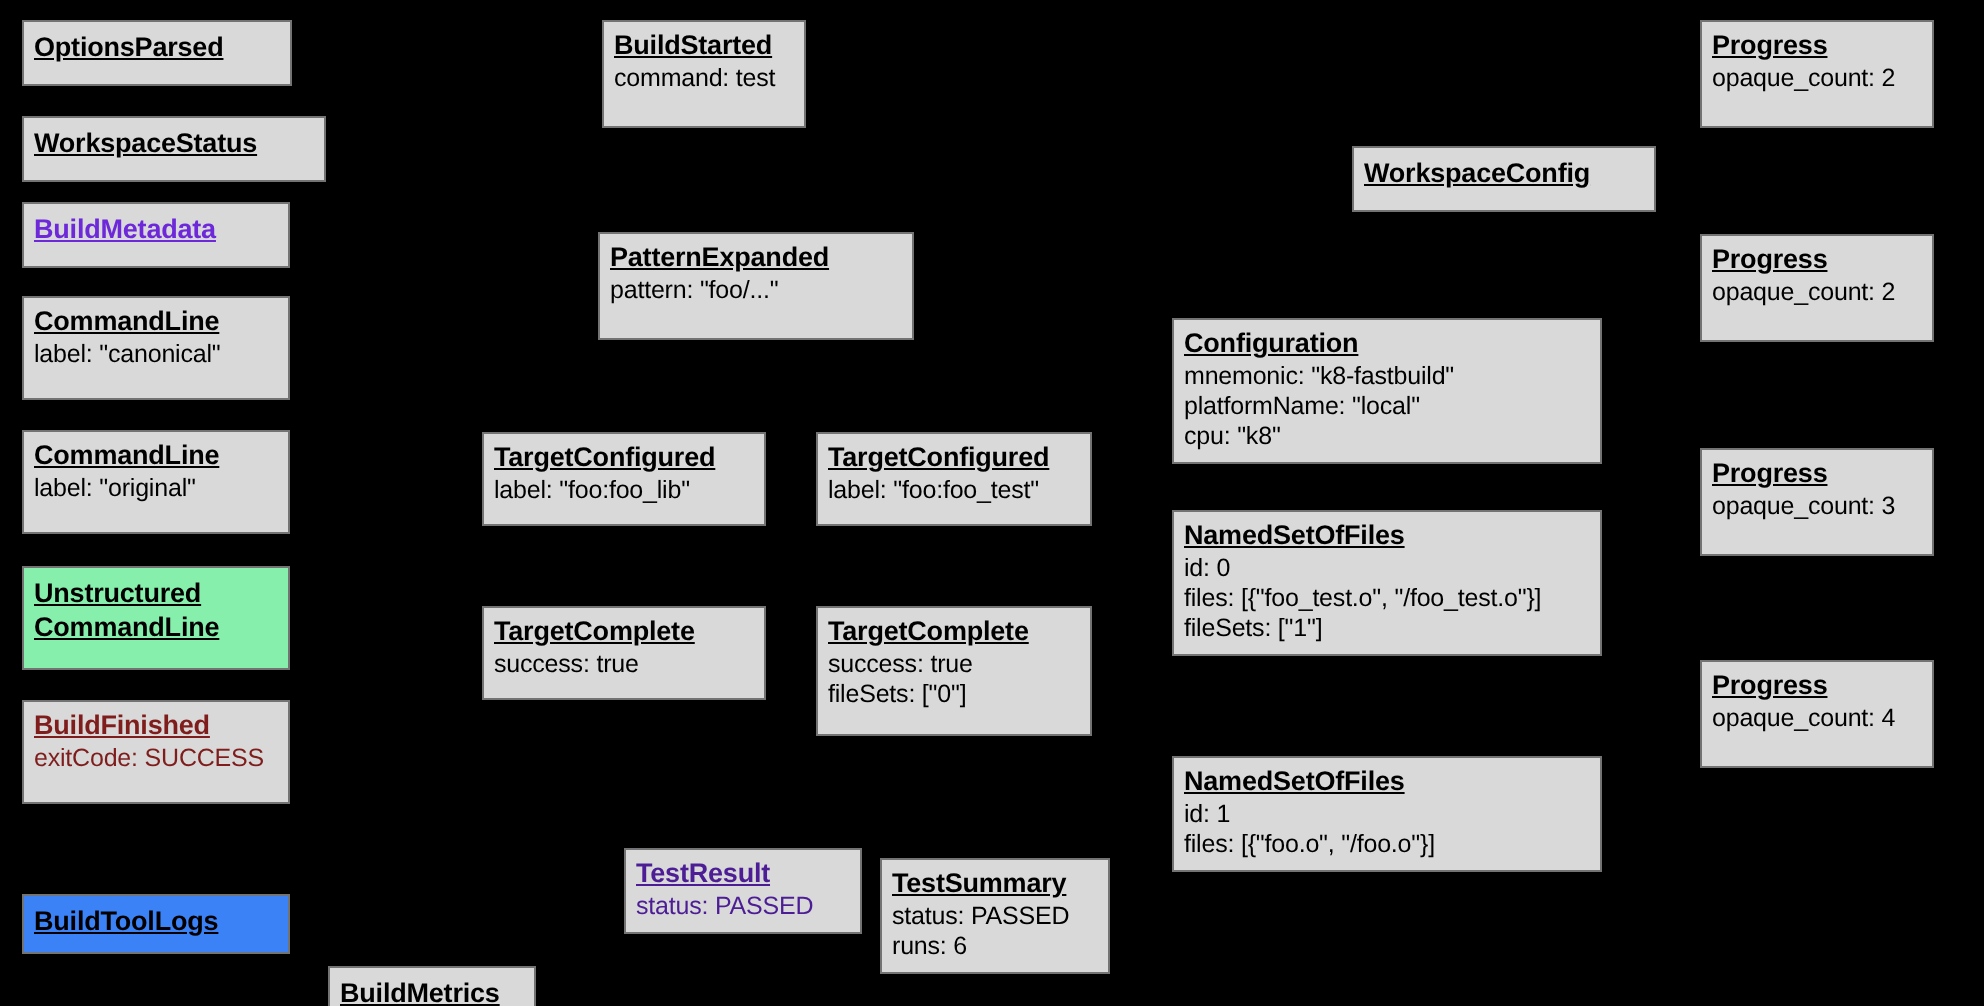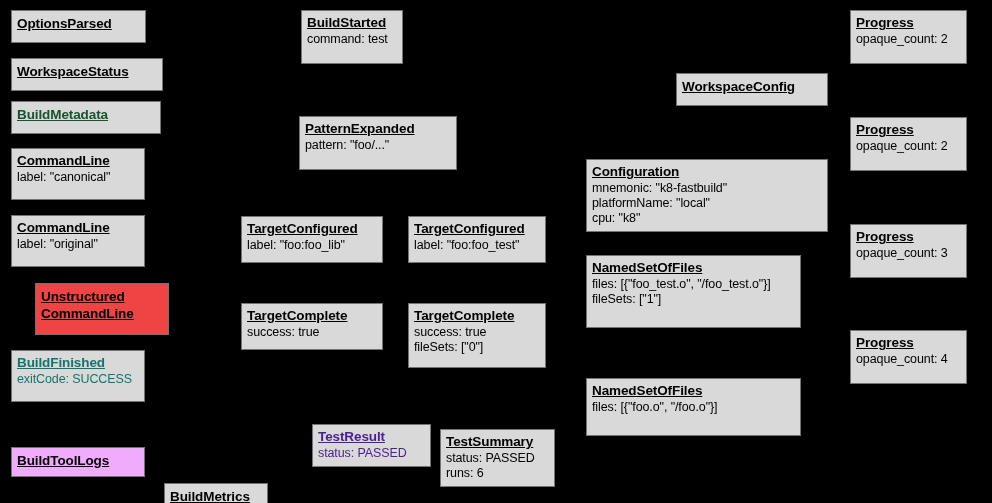--- a/index.html
+++ b/index.html
@@ -73,42 +73,42 @@
       <div class="node-fields">
         <div class="node-field">opaque_count: 2</div>
       </div>
     </div>
     <div class="node title-only" style="left: 11px; top: 58px; width: 152px; height: 33px; background: rgb(217, 217, 217); border-color: rgb(115, 115, 115); color: rgb(0, 0, 0);">
       <div class="node-title">WorkspaceStatus</div>
     </div>
     <div class="node title-only" style="left: 650px; top: 73px; width: 152px; height: 33px; background: rgb(217, 217, 217); border-color: rgb(115, 115, 115); color: rgb(0, 0, 0); margin-left: 26px;">
       <div class="node-title">WorkspaceConfig</div>
     </div>
-    <div class="node title-only" style="left: 11px; top: 101px; width: 150px; height: 33px; background: rgb(217, 217, 217); border-color: rgb(115, 115, 115); color: #14532d;">
+    <div class="node title-only" style="left: 11px; top: 101px; width: 134px; height: 33px; background: rgb(217, 217, 217); border-color: rgb(115, 115, 115); color: #6d28d9;">
       <div class="node-title">BuildMetadata</div>
     </div>
     <div class="node" style="left: 299px; top: 116px; width: 158px; height: 54px; background: rgb(217, 217, 217); border-color: rgb(115, 115, 115); color: rgb(0, 0, 0);">
       <div class="node-title">PatternExpanded</div>
       <div class="node-fields">
         <div class="node-field">pattern: "foo/..."</div>
       </div>
     </div>
     <div class="node" style="left: 850px; top: 117px; width: 117px; height: 54px; background: rgb(217, 217, 217); border-color: rgb(115, 115, 115); color: rgb(0, 0, 0);">
       <div class="node-title">Progress</div>
       <div class="node-fields">
         <div class="node-field">opaque_count: 2</div>
       </div>
     </div>
     <div class="node" style="left: 11px; top: 148px; width: 134px; height: 52px; background: rgb(217, 217, 217); border-color: rgb(115, 115, 115); color: rgb(0, 0, 0);">
       <div class="node-title">CommandLine</div>
       <div class="node-fields">
         <div class="node-field">label: "canonical"</div>
       </div>
     </div>
-    <div class="node" style="left: 586px; top: 159px; width: 242px; height: 73px; background: rgb(217, 217, 217); border-color: rgb(115, 115, 115); color: rgb(0, 0, 0);">
+    <div class="node" style="left: 586px; top: 159px; width: 215px; height: 73px; background: rgb(217, 217, 217); border-color: rgb(115, 115, 115); color: rgb(0, 0, 0);">
       <div class="node-title">Configuration</div>
       <div class="node-fields">
         <div class="node-field">mnemonic: "k8-fastbuild"</div>
         <div class="node-field">platformName: "local"</div>
         <div class="node-field">cpu: "k8"</div>
       </div>
     </div>
     <div class="node" style="left: 241px; top: 216px; width: 142px; height: 47px; background: rgb(217, 217, 217); border-color: rgb(115, 115, 115); color: rgb(0, 0, 0);">
       <div class="node-title">TargetConfigured</div>
       <div class="node-fields">
@@ -129,25 +129,26 @@
     </div>
     <div class="node" style="left: 850px; top: 224px; width: 117px; height: 54px; background: rgb(217, 217, 217); border-color: rgb(115, 115, 115); color: rgb(0, 0, 0);">
       <div class="node-title">Progress</div>
       <div class="node-fields">
         <div class="node-field">opaque_count: 3</div>
       </div>
     </div>
     <div class="node" style="left: 586px; top: 255px; width: 215px; height: 73px; background: rgb(217, 217, 217); border-color: rgb(115, 115, 115); color: rgb(0, 0, 0);">
       <div class="node-title">NamedSetOfFiles</div>
       <div class="node-fields">
+        <div class="node-field">id: 0</div>
         <div class="node-field">files: [{"foo_test.o", "/foo_test.o"}]</div>
         <div class="node-field">fileSets: ["1"]</div>
       </div>
     </div>
-    <div class="node title-only" style="left: 11px; top: 283px; width: 134px; height: 52px; background: #ef4444; border-color: rgb(115, 115, 115); color: rgb(0, 0, 0); margin-left: 24px;">
+    <div class="node title-only" style="left: 11px; top: 283px; width: 134px; height: 52px; background: #86efac; border-color: rgb(115, 115, 115); color: rgb(0, 0, 0);">
       <div class="node-title">Unstructured
 CommandLine</div>
     </div>
     <div class="node" style="left: 241px; top: 303px; width: 142px; height: 47px; background: rgb(217, 217, 217); border-color: rgb(115, 115, 115); color: rgb(0, 0, 0);">
       <div class="node-title">TargetComplete</div>
       <div class="node-fields">
         <div class="node-field">success: true</div>
       </div>
     </div>
     <div class="node" style="left: 408px; top: 303px; width: 138px; height: 65px; background: rgb(217, 217, 217); border-color: rgb(115, 115, 115); color: rgb(0, 0, 0);">
@@ -156,44 +157,45 @@
         <div class="node-field">success: true</div>
         <div class="node-field">fileSets: ["0"]</div>
       </div>
     </div>
     <div class="node" style="left: 850px; top: 330px; width: 117px; height: 54px; background: rgb(217, 217, 217); border-color: rgb(115, 115, 115); color: rgb(0, 0, 0);">
       <div class="node-title">Progress</div>
       <div class="node-fields">
         <div class="node-field">opaque_count: 4</div>
       </div>
     </div>
-    <div class="node" style="left: 11px; top: 350px; width: 134px; height: 52px; background: rgb(217, 217, 217); border-color: rgb(115, 115, 115); color: #0f766e;">
+    <div class="node" style="left: 11px; top: 350px; width: 134px; height: 52px; background: rgb(217, 217, 217); border-color: rgb(115, 115, 115); color: #7f1d1d;">
       <div class="node-title">BuildFinished</div>
       <div class="node-fields">
         <div class="node-field">exitCode: SUCCESS</div>
       </div>
     </div>
     <div class="node" style="left: 586px; top: 378px; width: 215px; height: 58px; background: rgb(217, 217, 217); border-color: rgb(115, 115, 115); color: rgb(0, 0, 0);">
       <div class="node-title">NamedSetOfFiles</div>
       <div class="node-fields">
+        <div class="node-field">id: 1</div>
         <div class="node-field">files: [{"foo.o", "/foo.o"}]</div>
       </div>
     </div>
     <div class="node" style="left: 440px; top: 405px; width: 115px; height: 58px; background: rgb(217, 217, 217); border-color: rgb(115, 115, 115); color: rgb(0, 0, 0); margin-top: 24px;">
       <div class="node-title">TestSummary</div>
       <div class="node-fields">
         <div class="node-field">status: PASSED</div>
         <div class="node-field">runs: 6</div>
       </div>
     </div>
     <div class="node" style="left: 312px; top: 424px; width: 119px; height: 43px; background: rgb(217, 217, 217); border-color: rgb(115, 115, 115); color: #4c1d95;">
       <div class="node-title">TestResult</div>
       <div class="node-fields">
         <div class="node-field">status: PASSED</div>
       </div>
     </div>
-    <div class="node title-only" style="left: 11px; top: 447px; width: 134px; height: 30px; background: #f0abfc; border-color: rgb(115, 115, 115); color: rgb(0, 0, 0);">
+    <div class="node title-only" style="left: 11px; top: 447px; width: 134px; height: 30px; background: #3b82f6; border-color: rgb(115, 115, 115); color: rgb(0, 0, 0);">
       <div class="node-title">BuildToolLogs</div>
     </div>
     <div class="node title-only" style="left: 164px; top: 447px; width: 104px; height: 30px; background: rgb(217, 217, 217); border-color: rgb(115, 115, 115); color: rgb(0, 0, 0); margin-top: 36px;">
       <div class="node-title">BuildMetrics</div>
     </div>
   </div>
 
 </body></html>

